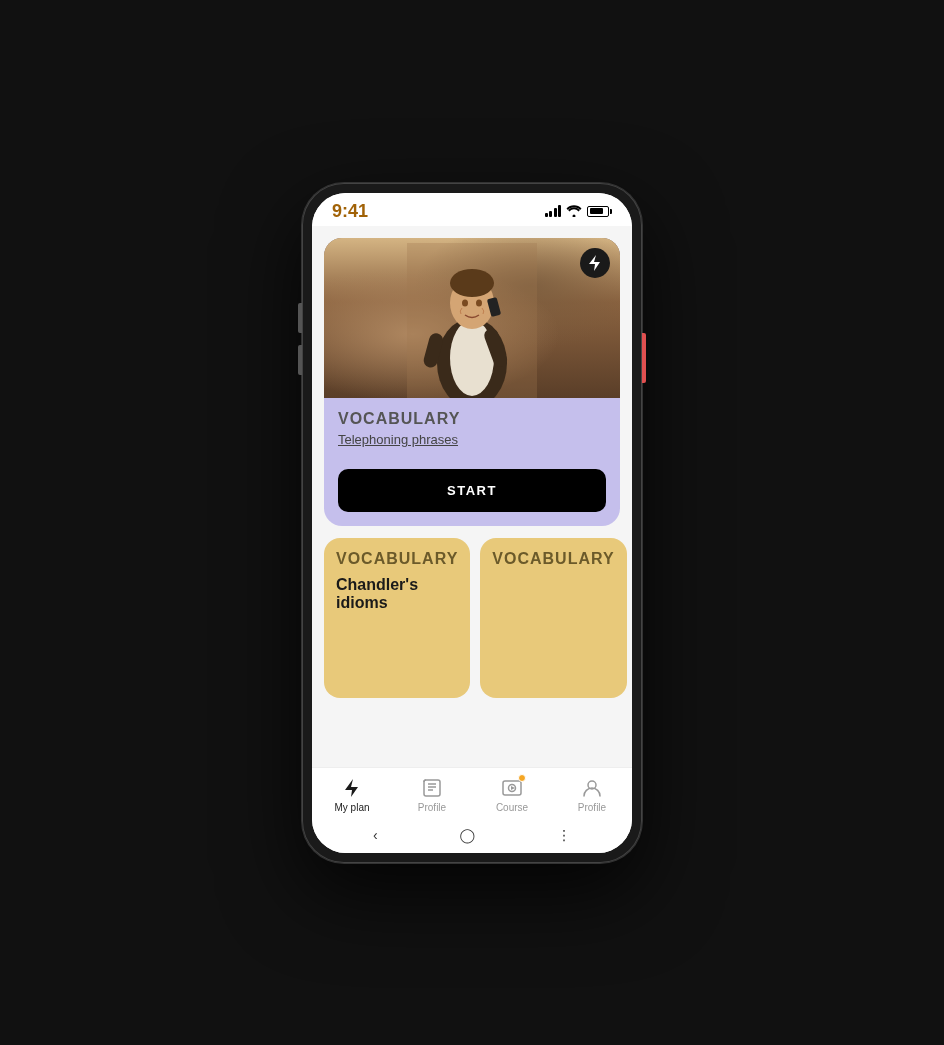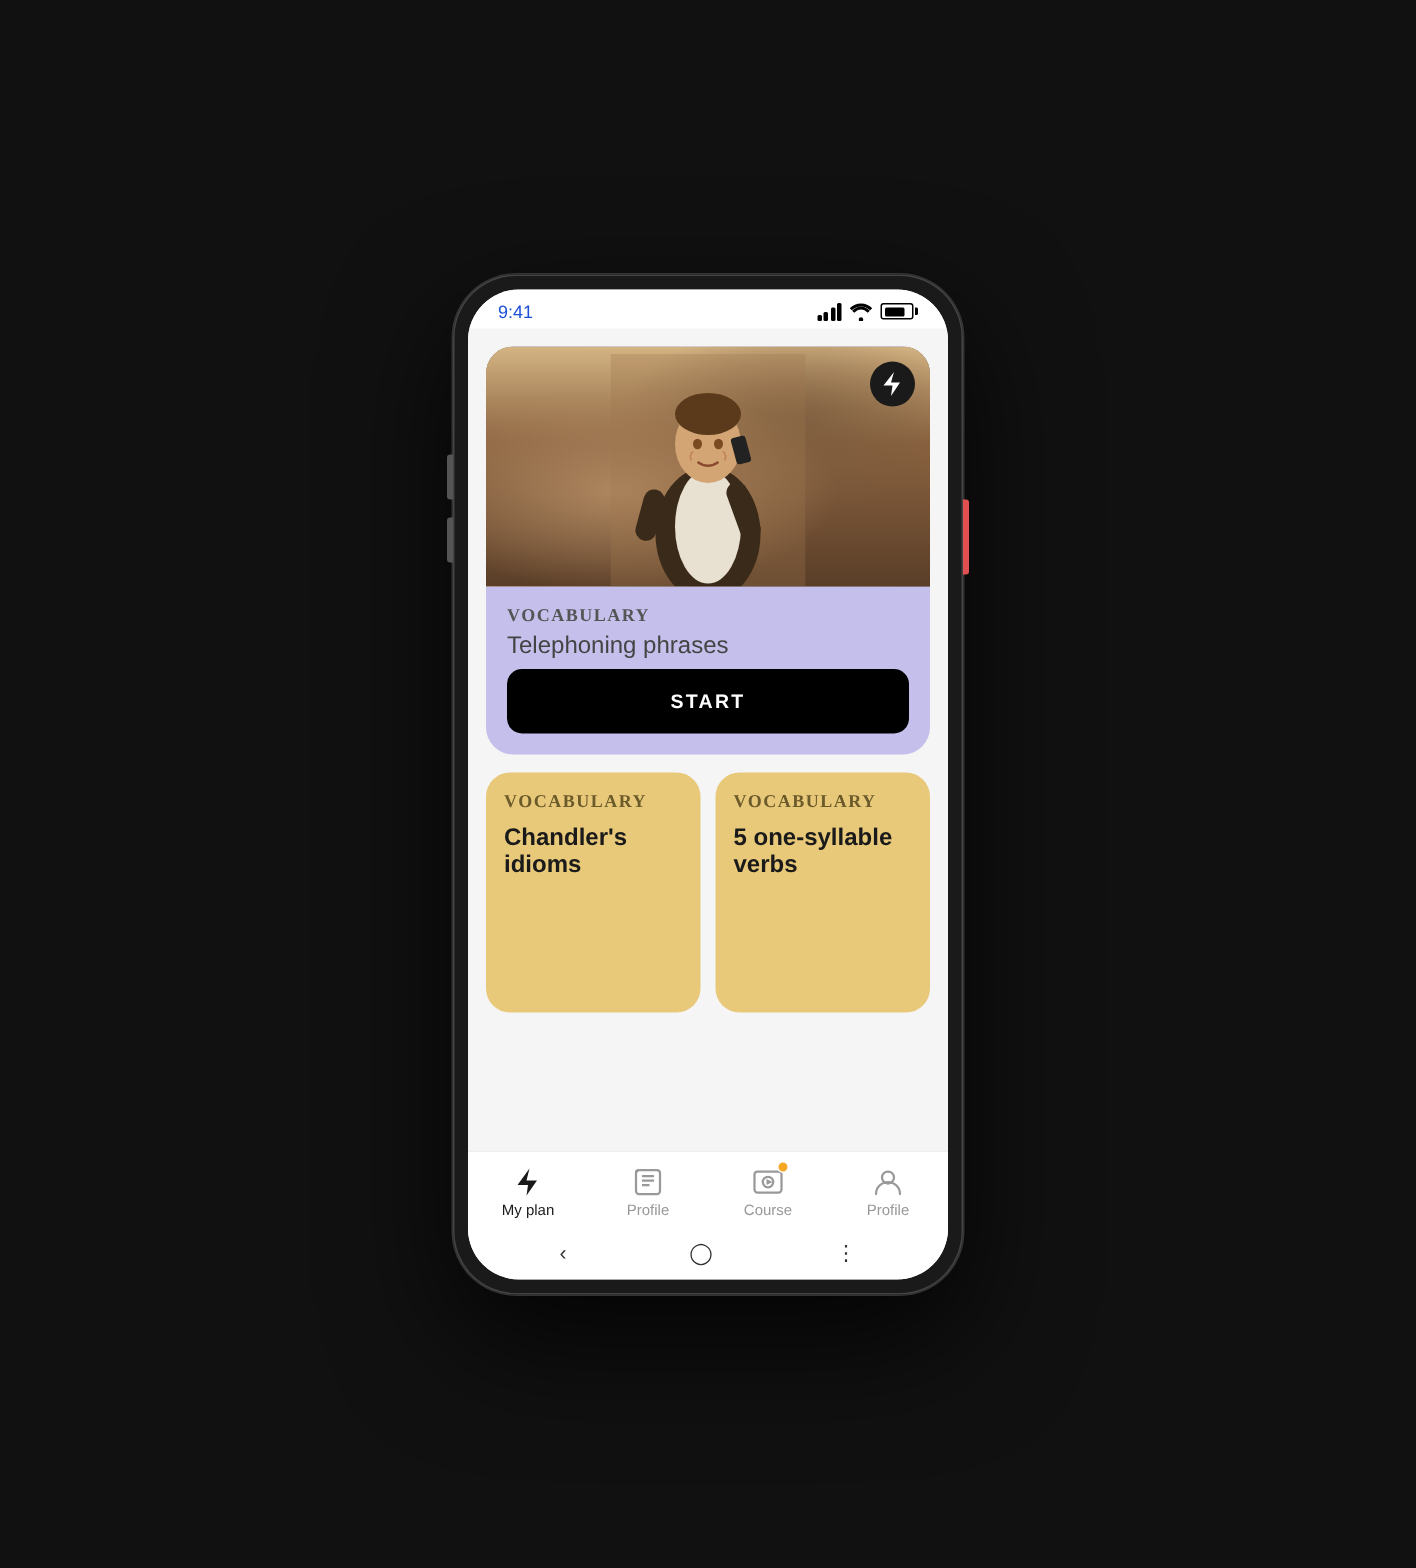--- a/index.html
+++ b/index.html
@@ -64,23 +64,23 @@
     .status-bar {
       display: flex;
       justify-content: space-between;
       align-items: center;
       padding: 8px 20px 4px;
       background: #fff;
       flex-shrink: 0;
     }
 
     .status-time {
-      font-size: 12px;
-      font-weight: 400;
-      color: #1d4ed8;
+      font-size: 18px;
+      font-weight: 700;
+      color: #a16207;
     }
 
     .status-icons {
       display: flex;
       align-items: center;
       gap: 5px;
     }
 
     
     .signal-bars {
@@ -166,41 +166,41 @@
       justify-content: center;
       color: #fff;
       font-size: 14px;
     }
 
     .hero-content {
       padding: 12px 14px 14px;
     }
 
     .vocab-label {
-      font-size: 12px;
+      font-size: 16px;
       font-weight: 700;
       letter-spacing: 1px;
       color: #555;
       text-transform: uppercase;
       margin-bottom: 4px;
-      font-family: Liberation Serif, serif;
     }
 
     .hero-title {
       font-size: 24px;
       font-weight: 800;
       color: #1a1a1a;
       margin-bottom: 4px;
       line-height: 1.1;
     }
 
     .hero-subtitle {
-      font-size: 16px;
+      font-size: 13px;
       color: #444;
-      margin-bottom: 6px;
+      margin-bottom: 22px;
+      text-decoration: underline;
     }
 
     .start-btn {
       width: 100%;
       background: #000000;
       color: #fff;
       border: none;
       border-radius: 10px;
       padding: 14px;
       font-size: 13px;
@@ -405,21 +405,20 @@
         </div>
       </div>
 
       <div class="cards-row">
         <div class="vocab-card">
           <div class="vocab-label">VOCABULARY</div>
           <div class="card-title">Chandler's idioms</div>
         </div>
         <div class="vocab-card">
           <div class="vocab-label">VOCABULARY</div>
-          <div class="card-title">5 one-syllable verbs</div>
         </div>
       </div>
 
     </div>
 
     <div class="bottom-nav">
 
       <div class="nav-item">
         <div class="nav-icon">
           <svg width="22" height="22" viewBox="0 0 22 22" fill="none">

